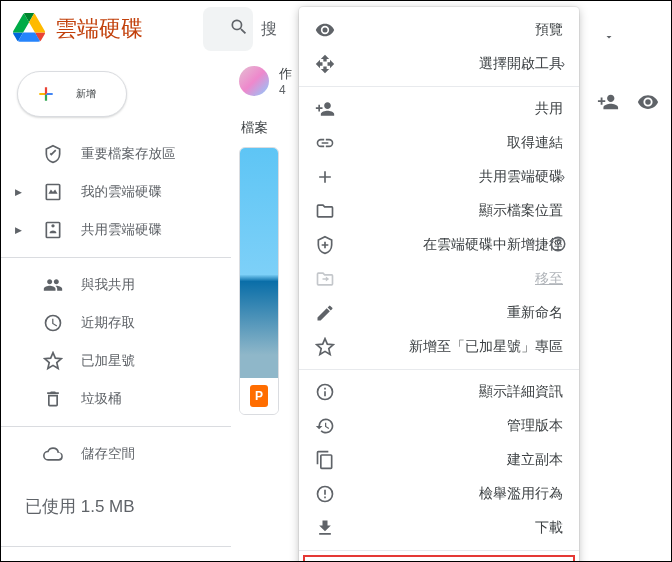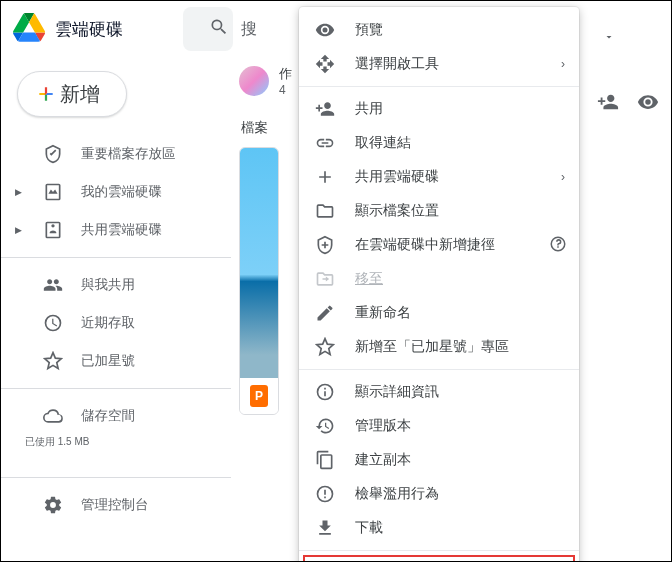--- a/index.html
+++ b/index.html
@@ -1,50 +1,50 @@
 <!DOCTYPE html>
 <html><head>
 <meta charset="utf-8">
 <style>
   * { box-sizing: border-box; margin: 0; padding: 0; font-family: Arial, "Microsoft JhengHei", sans-serif; }
   body { width: 672px; height: 562px; background: #fff; overflow: hidden; position: relative; border:1px solid #000;}
   .topbar { display: flex; align-items: center; height: 56px; padding: 0 12px; gap: 10px;}
   .logo { width: 32px; height: 32px; }
-  .app-title { font-size: 17px; color: #0f172a; }
+  .app-title { font-size: 22px; color: #c2410c; }
   .search { margin-left: 50px; display:flex; align-items:center; background:#f1f3f4; border-radius:8px; height:44px; width:50px; padding:0 14px; color:#5f6368;}
   .search svg { width:20px; height:20px;}
   .search span { margin-left:12px; font-size:16px;}
   .dropdown-caret { position:absolute; top:20px; right:46px; color:#5f6368; width:32px; height:32px; display:flex; align-items:center; justify-content:center;}
   .top-right { position:absolute; right:12px; top:90px; display:flex; gap:18px; color:#5f6368;}
   .top-right .ic { width:22px; height:22px; display:flex; align-items:center; justify-content:center;}
 
   .sidebar { position:absolute; left:0; top:56px; bottom:0; width:230px; padding:8px 0;}
-  .new-btn { display:flex; align-items:center; gap:4px; background:#fff; border:1px solid #dadce0; border-radius:24px; height:46px; width:110px; margin:6px 12px 18px 16px; box-shadow:0 1px 2px rgba(60,64,67,.2); padding:0 18px; font-size:20px; color:#3c4043;}
+  .new-btn { display:flex; align-items:center; gap:20px; background:#fff; border:1px solid #dadce0; border-radius:24px; height:46px; width:110px; margin:6px 12px 18px 16px; box-shadow:0 1px 2px rgba(60,64,67,.2); padding:0 18px; font-size:10px; color:#3c4043;}
   .plus { position:relative; width:20px; height:20px;}
   .side-item { display:flex; align-items:center; height:38px; padding-left:42px; gap:18px; font-size:13.5px; color:#5f6368; border-radius:0 20px 20px 0;}
   .side-item.indent { padding-left:14px;}
   .side-item.indent .tri { font-size:9px; color:#5f6368; width:10px;}
   .side-item .ic { width:20px; height:20px; display:flex; align-items:center; justify-content:center; color:#5f6368;}
   .divider { height:1px; background:#dadce0; margin:8px 0;}
-  .storage-text { font-size:10px; color:#5f6368; padding-left:24px; margin-top:0;}
+  .storage-text { font-size:17px; color:#5f6368; padding-left:24px; margin-top:22px;}
 
   .main { position:absolute; left:238px; top:56px; right:0; bottom:0;}
   .author { display:flex; align-items:center; gap:10px; padding:8px 0;}
   .author .av { width:30px; height:30px; border-radius:50%; background:linear-gradient(135deg,#c8a8 0,#e8c 50%, #8cf 100%);}
   .author .t1 { font-size:13px; color:#3c4043;}
   .author .t2 { font-size:12px; color:#5f6368;}
   .section-label { font-size:13.5px; color:#3c4043; font-weight:500; margin:14px 0 10px 2px;}
   .file-card { width:40px; border:1px solid #dadce0; border-radius:6px; overflow:hidden;}
   .thumb { height:230px; background:linear-gradient(#5ec5f5 0%, #7dd0f8 55%, #0a6ea8 58%, #8fb7c9 90%);}
   .file-bar { height:36px; background:#fff; display:flex; align-items:center; padding:0 10px; gap:10px;}
   .ppt-badge { width:22px; height:22px; background:#ff6d00; border-radius:3px; color:#fff; font-size:12px; font-weight:bold; display:flex; align-items:center; justify-content:center;}
 
   
   .menu { position:absolute; top:6px; left:298px; width:280px; background:#fff; border-radius:4px; box-shadow:0 2px 10px rgba(0,0,0,.25),0 0 0 1px rgba(0,0,0,.06); padding:6px 0;}
-  .menu-item { display:flex; align-items:center; height:34px; padding:0 16px; gap:20px; font-size:14px; color:#3c4043; position:relative;}
+  .menu-item { display:flex; align-items:center; height:34px; padding:0 16px; gap:20px; font-size:14px; color:#3c4043; position:relative;justify-content:space-between;}
   .menu-item.disabled { color:#b0b4b9;text-decoration:underline;}
   .menu-item .ic { width:20px; height:20px; display:flex; align-items:center; justify-content:center; color:#5f6368; flex-shrink:0;}
   .menu-item.disabled .ic { color:#c4c7cb;}
   .menu-item .chev { position:absolute; right:14px; color:#5f6368; font-size:12px;}
   .menu-item .help { position:absolute; right:12px; color:#5f6368;}
   .menu-div { height:1px; background:#e8eaed; margin:5px 0;}
   .highlight-box { position:absolute; border:2px solid #e53935; pointer-events:none;}
 
   svg { fill: currentColor; }
 </style>
@@ -147,20 +147,28 @@
     <span>近期存取</span>
   </div>
   <div class="side-item">
     <span class="ic">
         <svg viewBox="0 0 24 24">
           <path d="M12 17.27L18.18 21l-1.64-7.03L22 9.24l-7.19-.61L12 2 9.19 8.63 2 9.24l5.46 4.73L5.82 21z" fill="none" stroke="currentColor" stroke-width="2"></path>
         </svg>
       </span>
     <span>已加星號</span>
   </div>
+  <div class="side-item">
+    <span class="ic">
+        <svg viewBox="0 0 24 24">
+          <path d="M6 19a2 2 0 0 0 2 2h8a2 2 0 0 0 2-2V7H6zM8 9h8v10H8zm7.5-5l-1-1h-5l-1 1H5v2h14V4z"></path>
+        </svg>
+      </span>
+    <span>垃圾桶</span>
+  </div>
   <div class="divider"></div>
   <div class="side-item">
     <span class="ic">
         <svg viewBox="0 0 24 24">
           <path d="M19.35 10.04A7.49 7.49 0 0 0 12 4a7.5 7.5 0 0 0-6.65 4.04A6 6 0 0 0 6 20h13a5 5 0 0 0 .35-9.96M19 18H6a4 4 0 0 1 0-8h.71A5.5 5.5 0 0 1 12 6a5.5 5.5 0 0 1 5.45 4.78A3 3 0 0 1 19 18"></path>
         </svg>
       </span>
     <span>儲存空間</span>
   </div>
   <div class="storage-text">已使用 1.5 MB</div>

